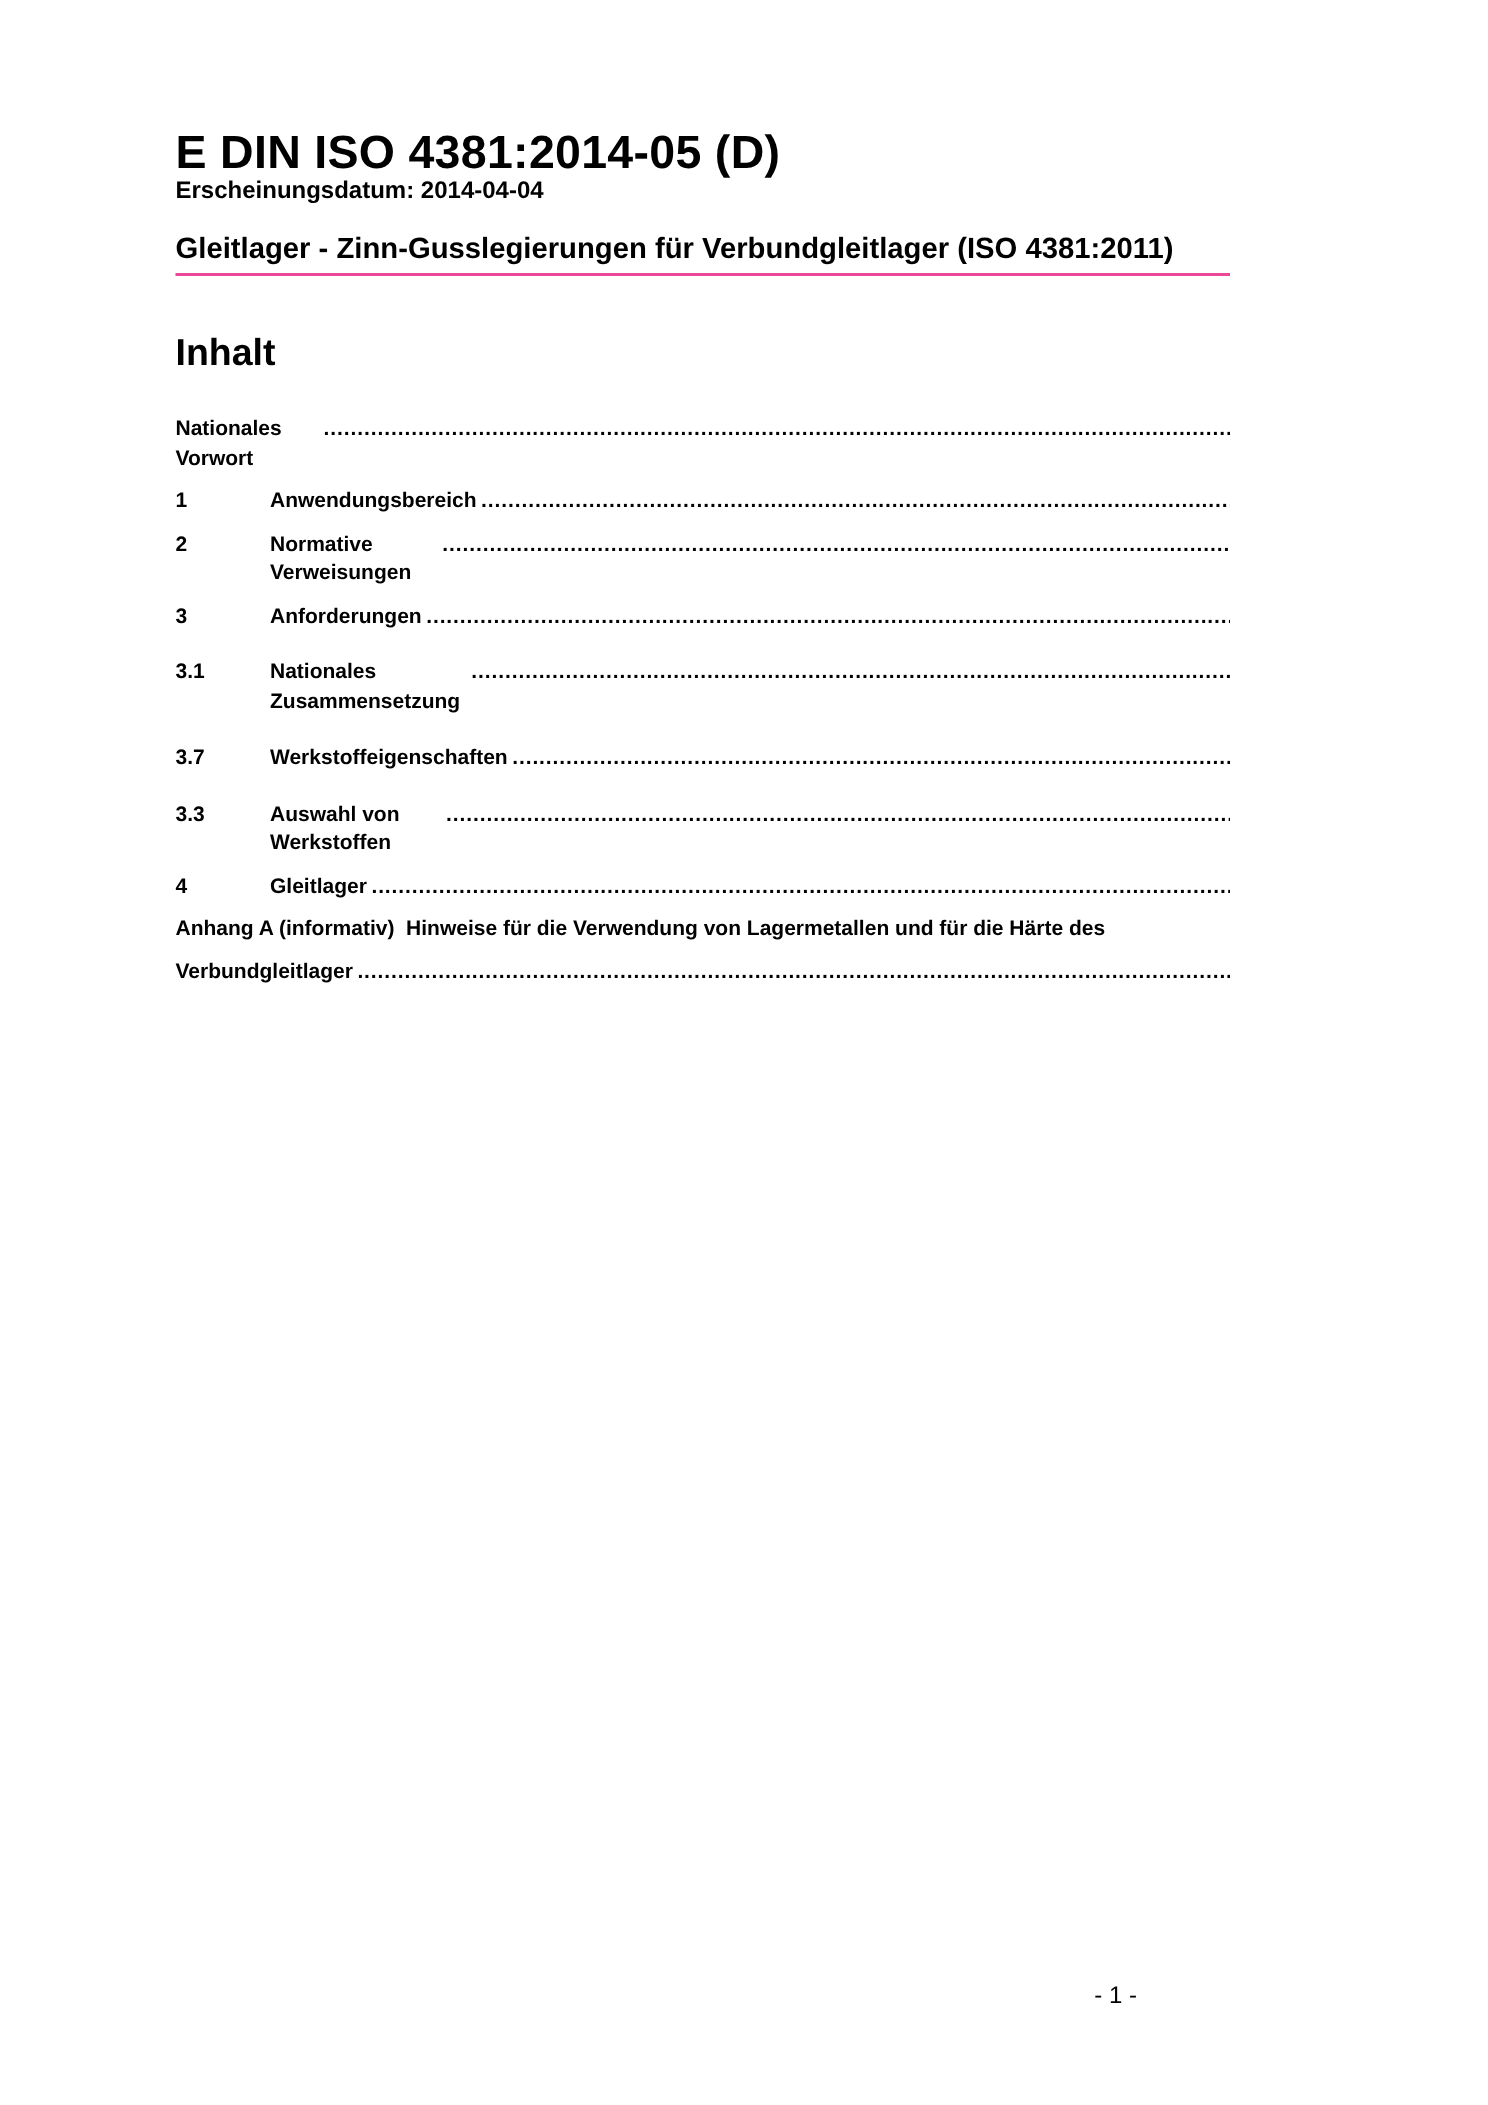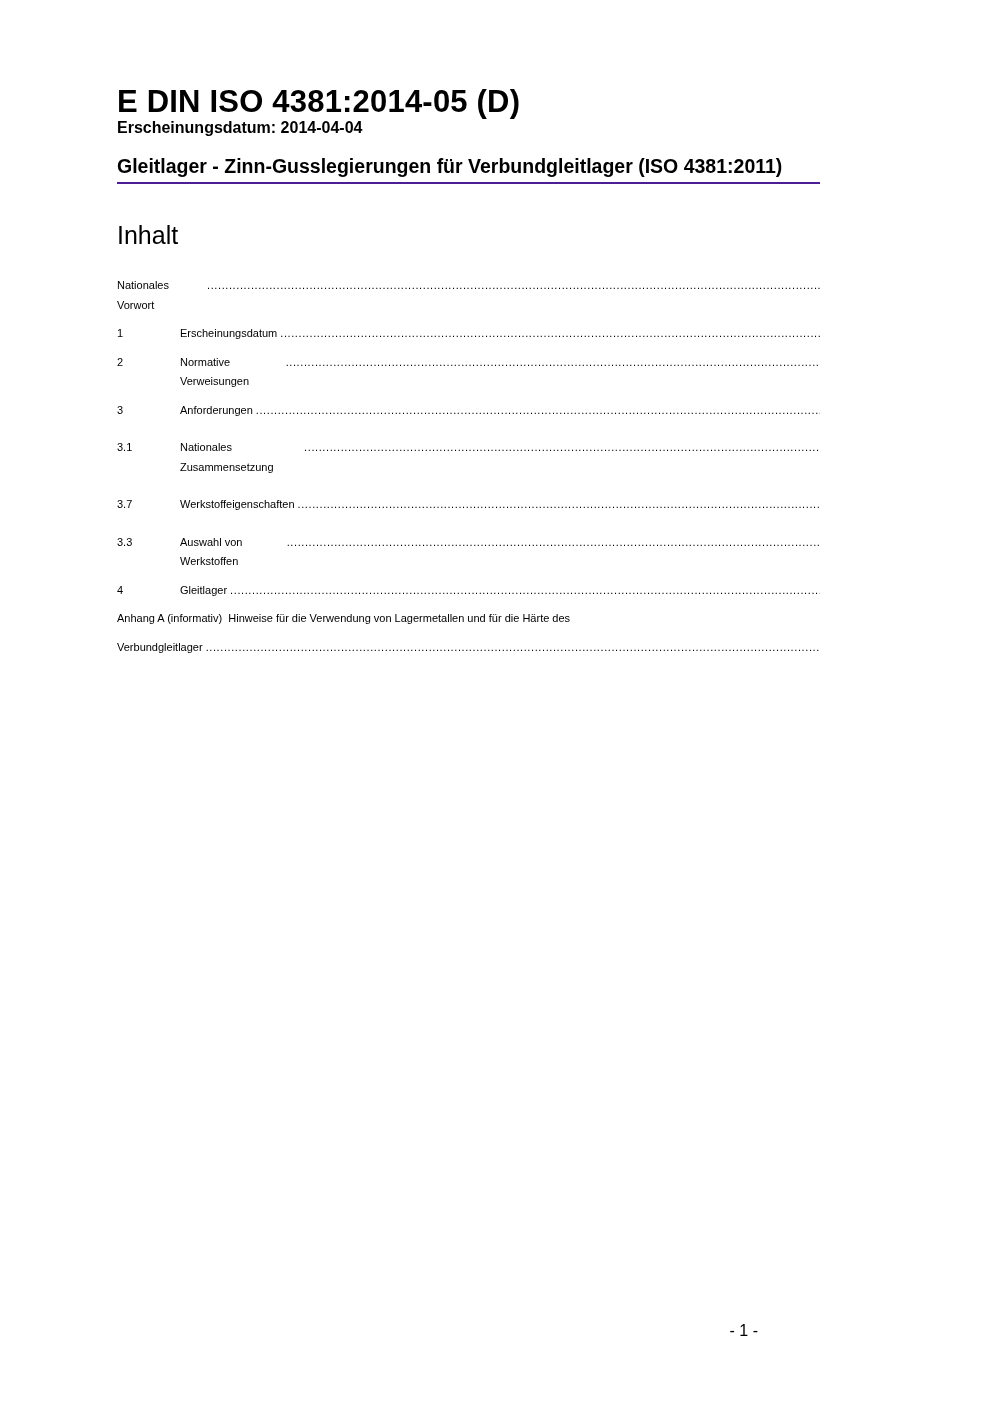--- a/index.html
+++ b/index.html
@@ -39,51 +39,51 @@
   }
   .doc-subtitle {
     position: absolute;
     top: 155px;
     left: 117px;
     width: 816px;
     font-size: 19.5px;
     font-weight: bold;
     line-height: 22px;
     padding-bottom: 5px;
-    border-bottom: 2px solid #4c1d95;
+    border-bottom: 2px solid #ec4899;
     white-space: nowrap;
   }
 
   
   .toc-header {
     position: absolute;
     top: 221px;
     left: 117px;
     width: 813px;
     display: flex;
     justify-content: space-between;
     align-items: baseline;
   }
   .toc-heading {
     font-size: 25px;
-    font-weight: normal;
+    font-weight: bold;
   }
   .page-col-label {
     font-size: 17px;
     font-weight: bold;
   }
 
   
   .toc {
     position: absolute;
     top: 276px;
     left: 117px;
     width: 813px;
-    font-size: 11px;
-    font-weight: normal;
+    font-size: 14px;
+    font-weight: bold;
     line-height: 19.5px;
   }
   .toc-row {
     display: flex;
     align-items: baseline;
     margin-top: 18px;
   }
   .toc-row.group {
     margin-top: 9px;
   }
@@ -141,21 +141,21 @@
   <div class="toc">
 
     <div class="toc-row">
       <span class="toc-label">Nationales Vorwort</span>
       <span class="dots"></span>
       <span class="toc-page">3</span>
     </div>
 
     <div class="toc-row group">
       <span class="toc-num">1</span>
-      <span class="toc-label">Erscheinungsdatum</span>
+      <span class="toc-label">Anwendungsbereich</span>
       <span class="dots"></span>
       <span class="toc-page">4</span>
     </div>
 
     <div class="toc-row group">
       <span class="toc-num">2</span>
       <span class="toc-label">Normative Verweisungen</span>
       <span class="dots"></span>
       <span class="toc-page">4</span>
     </div>

